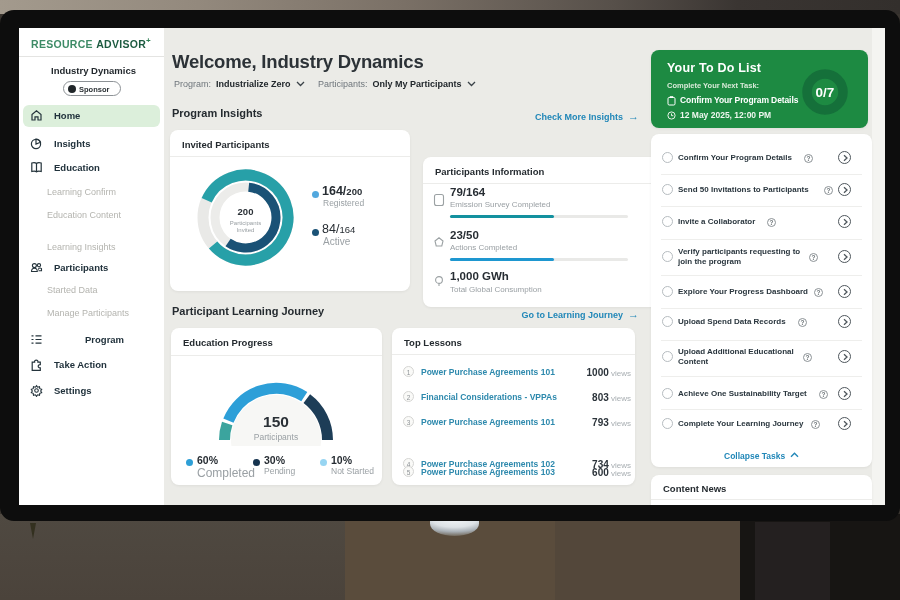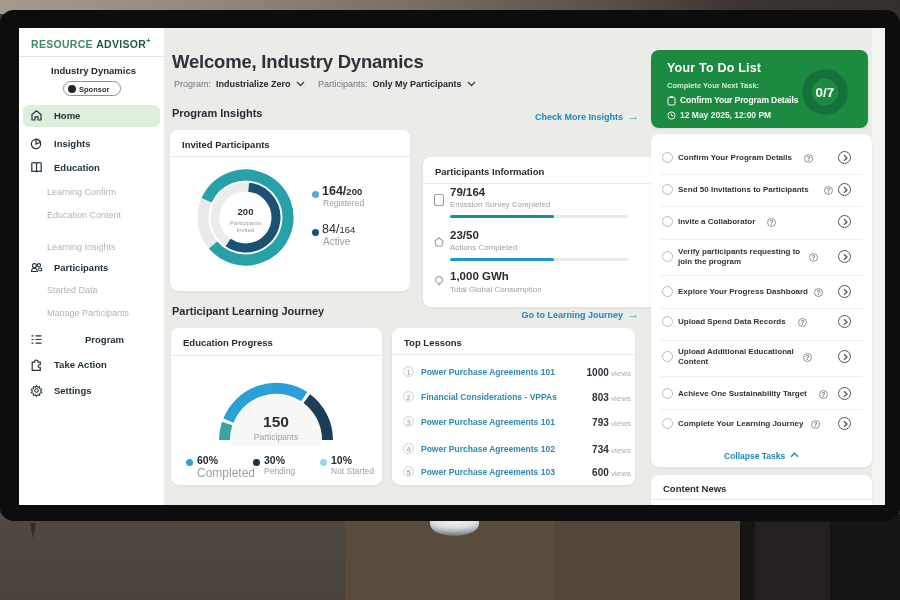--- a/index.html
+++ b/index.html
@@ -223,21 +223,21 @@
       <div class="lesson" style="top:61px;">
           <span class="chip">2</span>
           <span class="ltxt">Financial Considerations - VPPAs</span>
           <span class="views"><b>803</b> views</span>
         </div>
       <div class="lesson" style="top:86px;">
           <span class="chip">3</span>
           <span class="ltxt">Power Purchase Agreements 101</span>
           <span class="views"><b>793</b> views</span>
         </div>
-      <div class="lesson" style="top:113px;">
+      <div class="lesson" style="top:128px;">
           <span class="chip">4</span>
           <span class="ltxt">Power Purchase Agreements 102</span>
           <span class="views"><b>734</b> views</span>
         </div>
       <div class="lesson" style="top:136px;">
           <span class="chip">5</span>
           <span class="ltxt">Power Purchase Agreements 103</span>
           <span class="views"><b>600</b> views</span>
         </div>
     </div>

